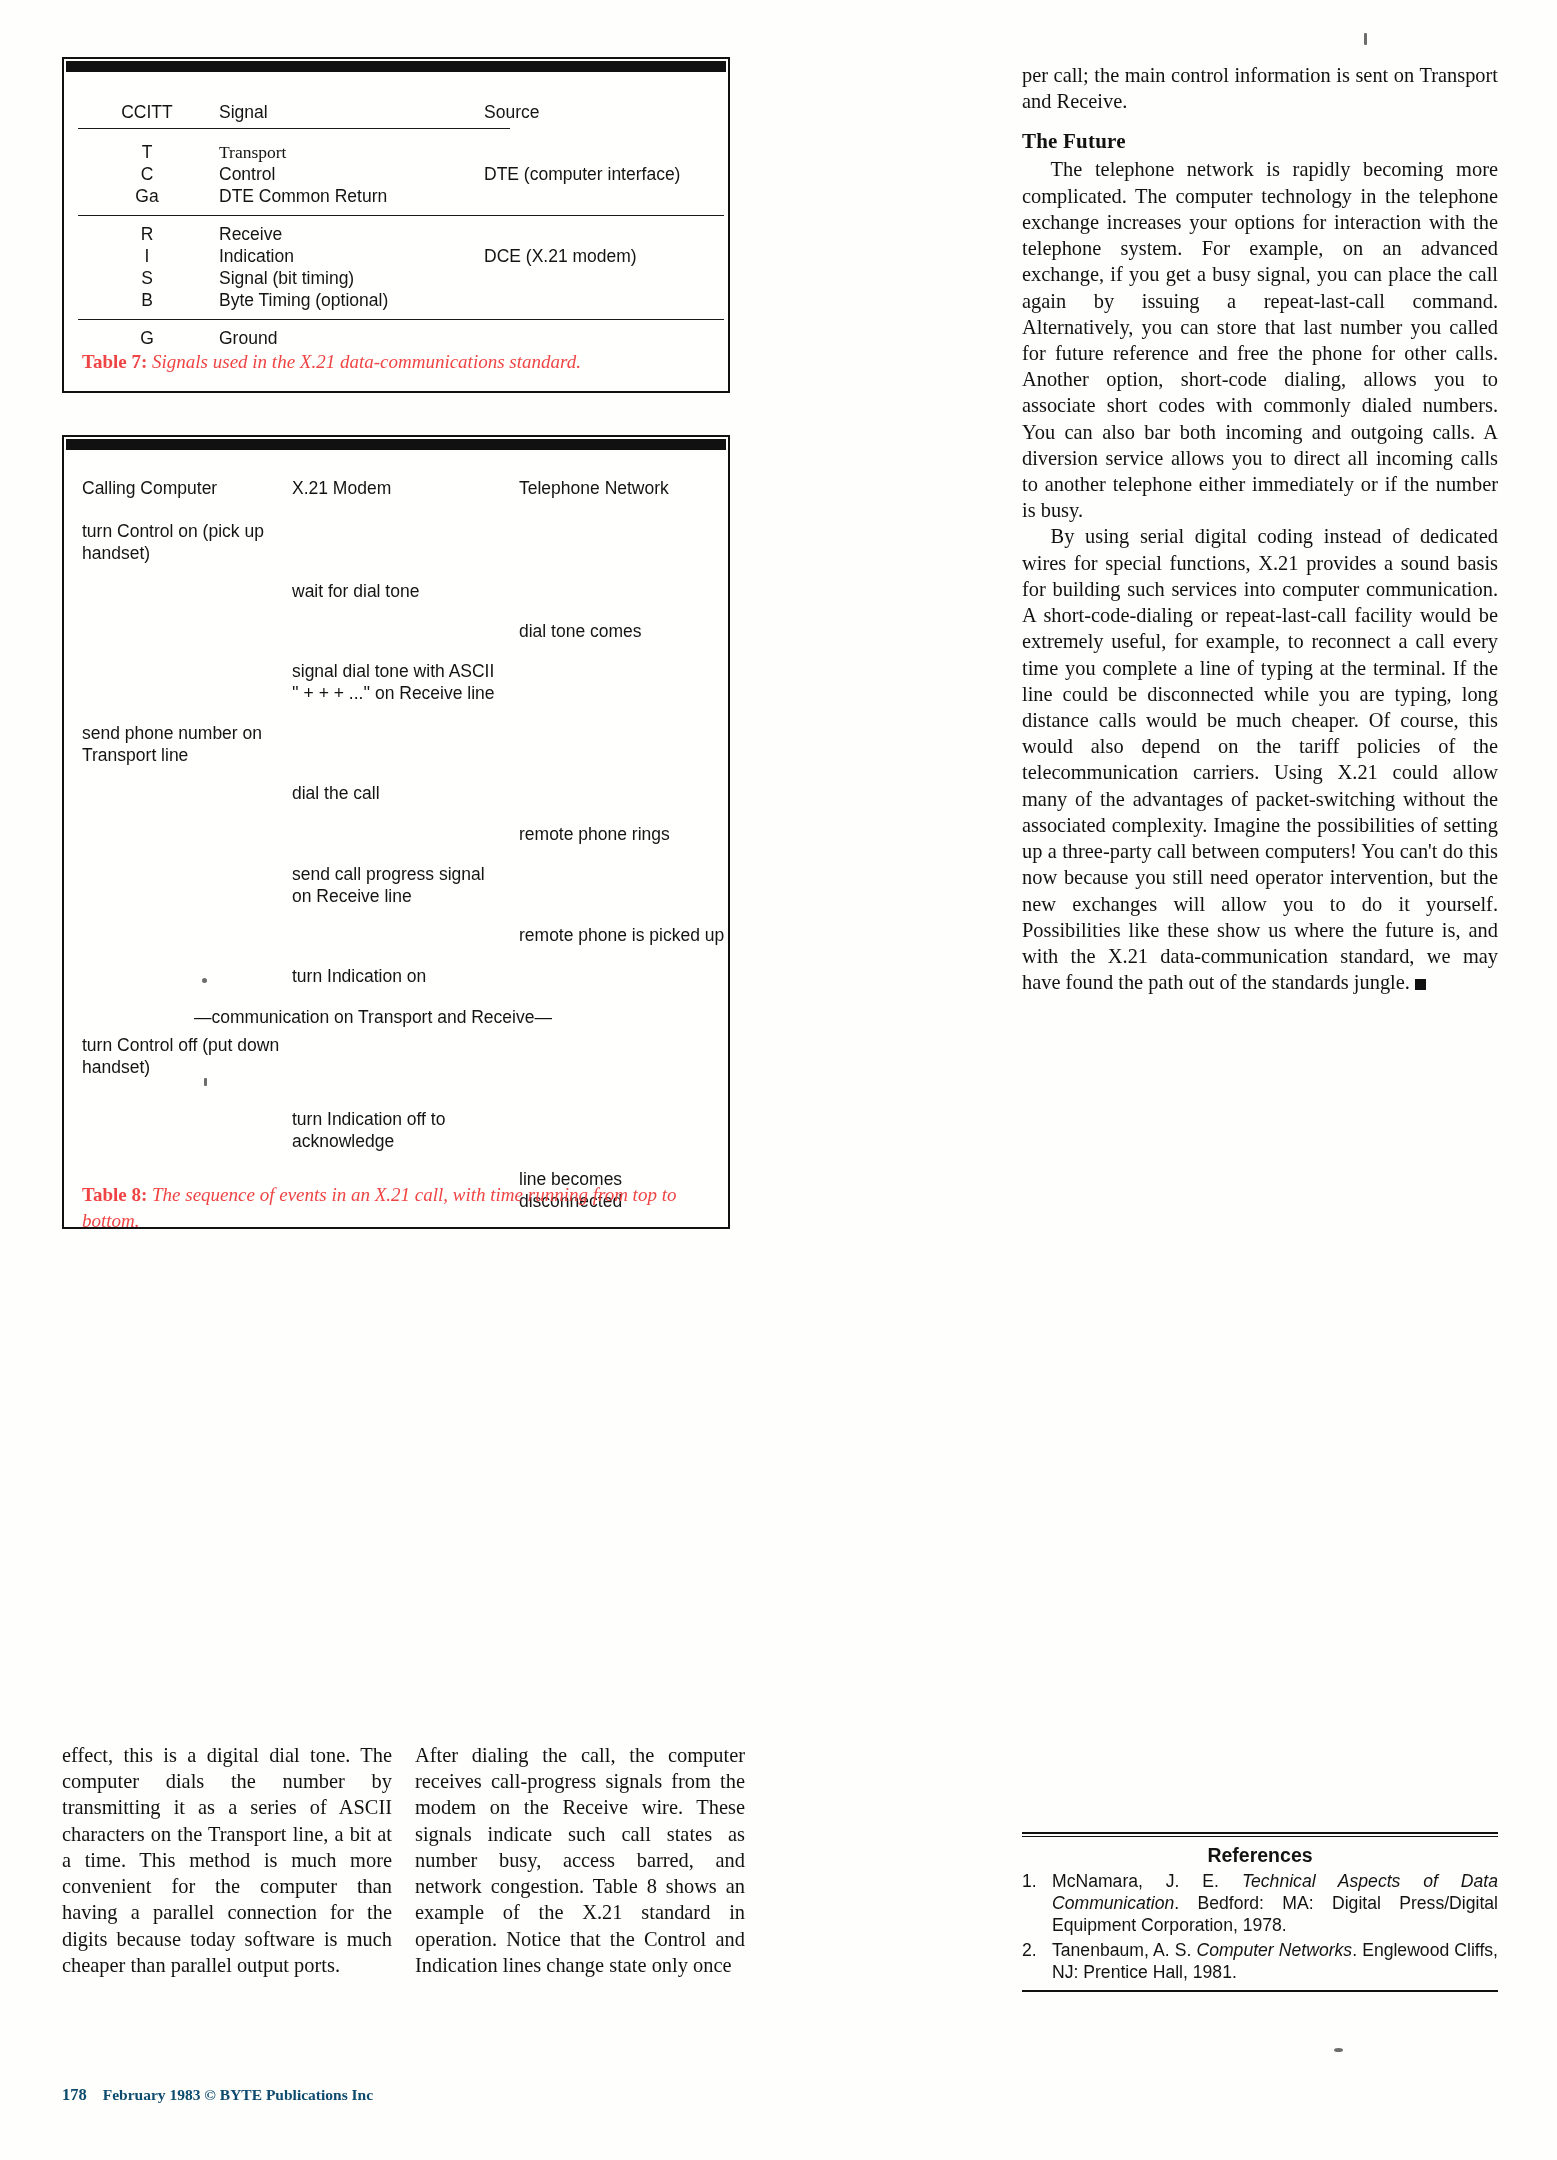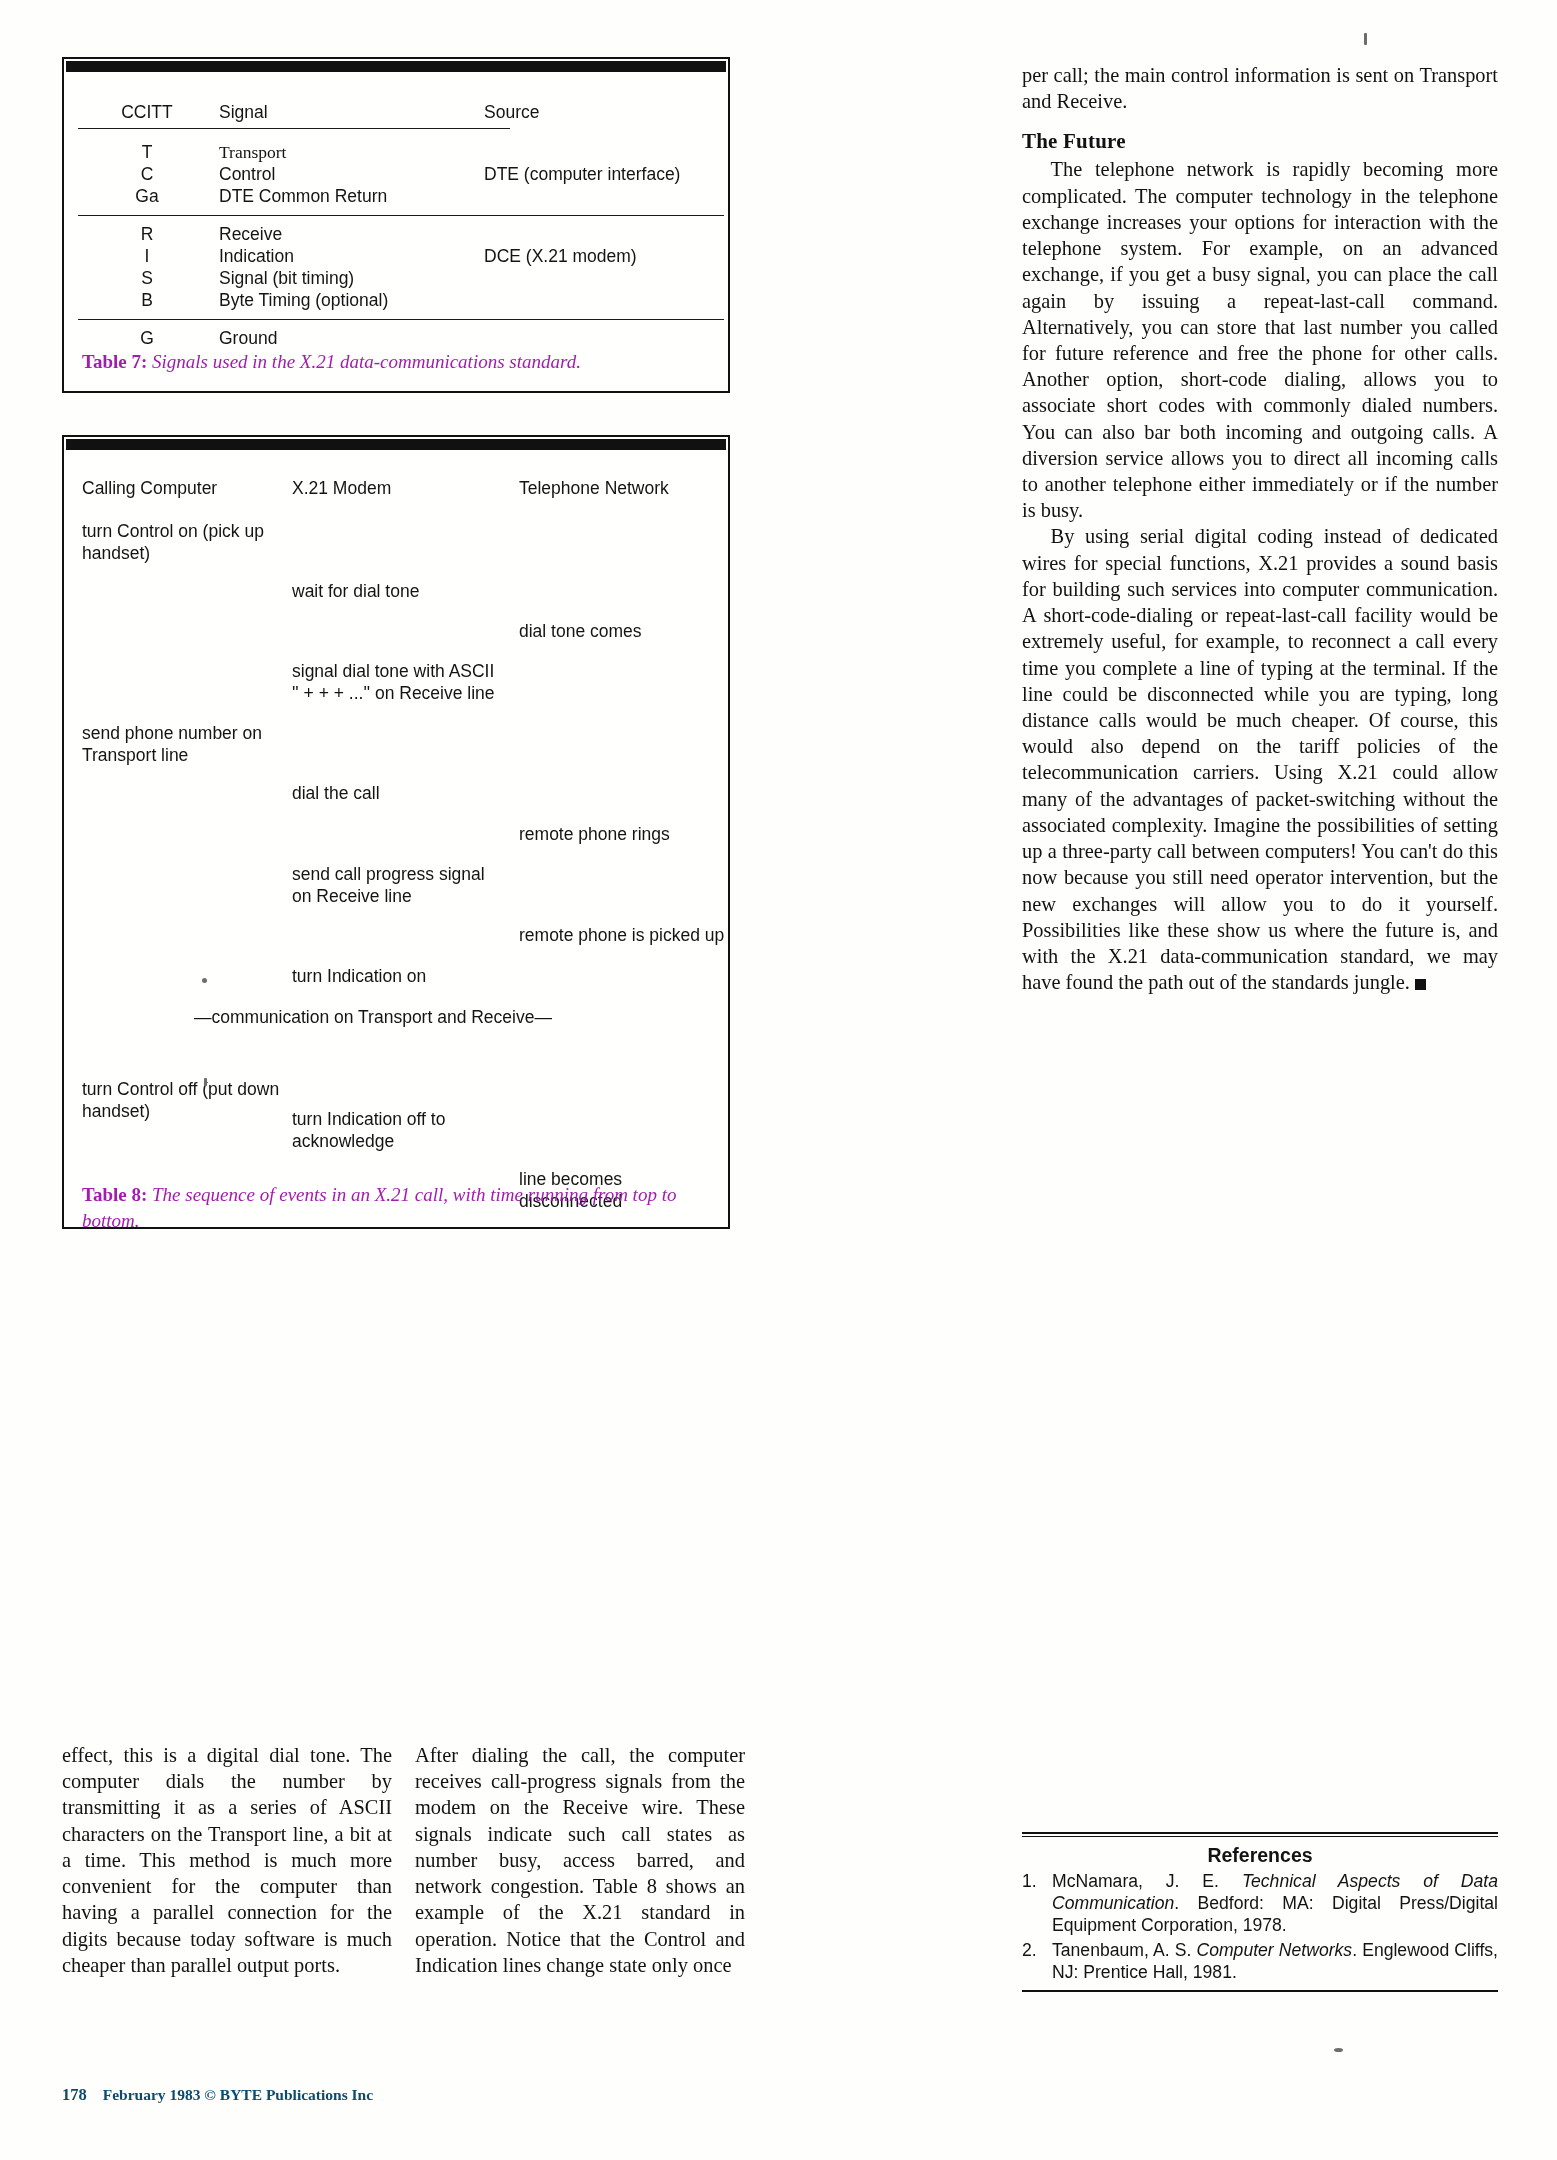--- a/index.html
+++ b/index.html
@@ -61,21 +61,21 @@
     height: 1px;
     background: #1a1a1a;
   }
 
   .tbl-caption {
     position: absolute;
     font-family: "Liberation Serif", "DejaVu Serif", serif;
     font-size: 19px;
     font-style: italic;
     line-height: 1.35;
-    color: #a21caf;
+    color: #ef4444;
   }
   .tbl-caption b {
     font-style: normal;
     font-weight: bold;
   }
 
   
   .t8 {
     position: relative;
     font-family: "Liberation Sans", "DejaVu Sans", sans-serif;
@@ -251,21 +251,21 @@
 '' + + + ...'' on Receive line</div>
       <div class="t8-cell col-a" style="top:272px;">send phone number on
 Transport line</div>
       <div class="t8-cell col-b" style="top:332px;">dial the call</div>
       <div class="t8-cell col-c" style="top:373px;">remote phone rings</div>
       <div class="t8-cell col-b" style="top:413px;">send call progress signal
 on Receive line</div>
       <div class="t8-cell col-c" style="top:474px;">remote phone is picked up</div>
       <div class="t8-cell col-b" style="top:515px;">turn Indication on</div>
       <div class="t8-cell t8-span" style="top:556px;">—communication on Transport and Receive—</div>
-      <div class="t8-cell col-a" style="top:628px;">turn Control off (put down
+      <div class="t8-cell col-a" style="top:584px;">turn Control off (put down
 handset)</div>
       <div class="t8-cell col-b" style="top:658px;">turn Indication off to
 acknowledge</div>
       <div class="t8-cell col-c" style="top:718px;">line becomes disconnected</div>
     </div>
 
     <div class="tbl-caption" style="left:18px; top:745px; width:632px;">
       <b>Table 8:</b>
       <span>The sequence of events in an X.21 call, with time running from top to bottom.</span>
     </div>

